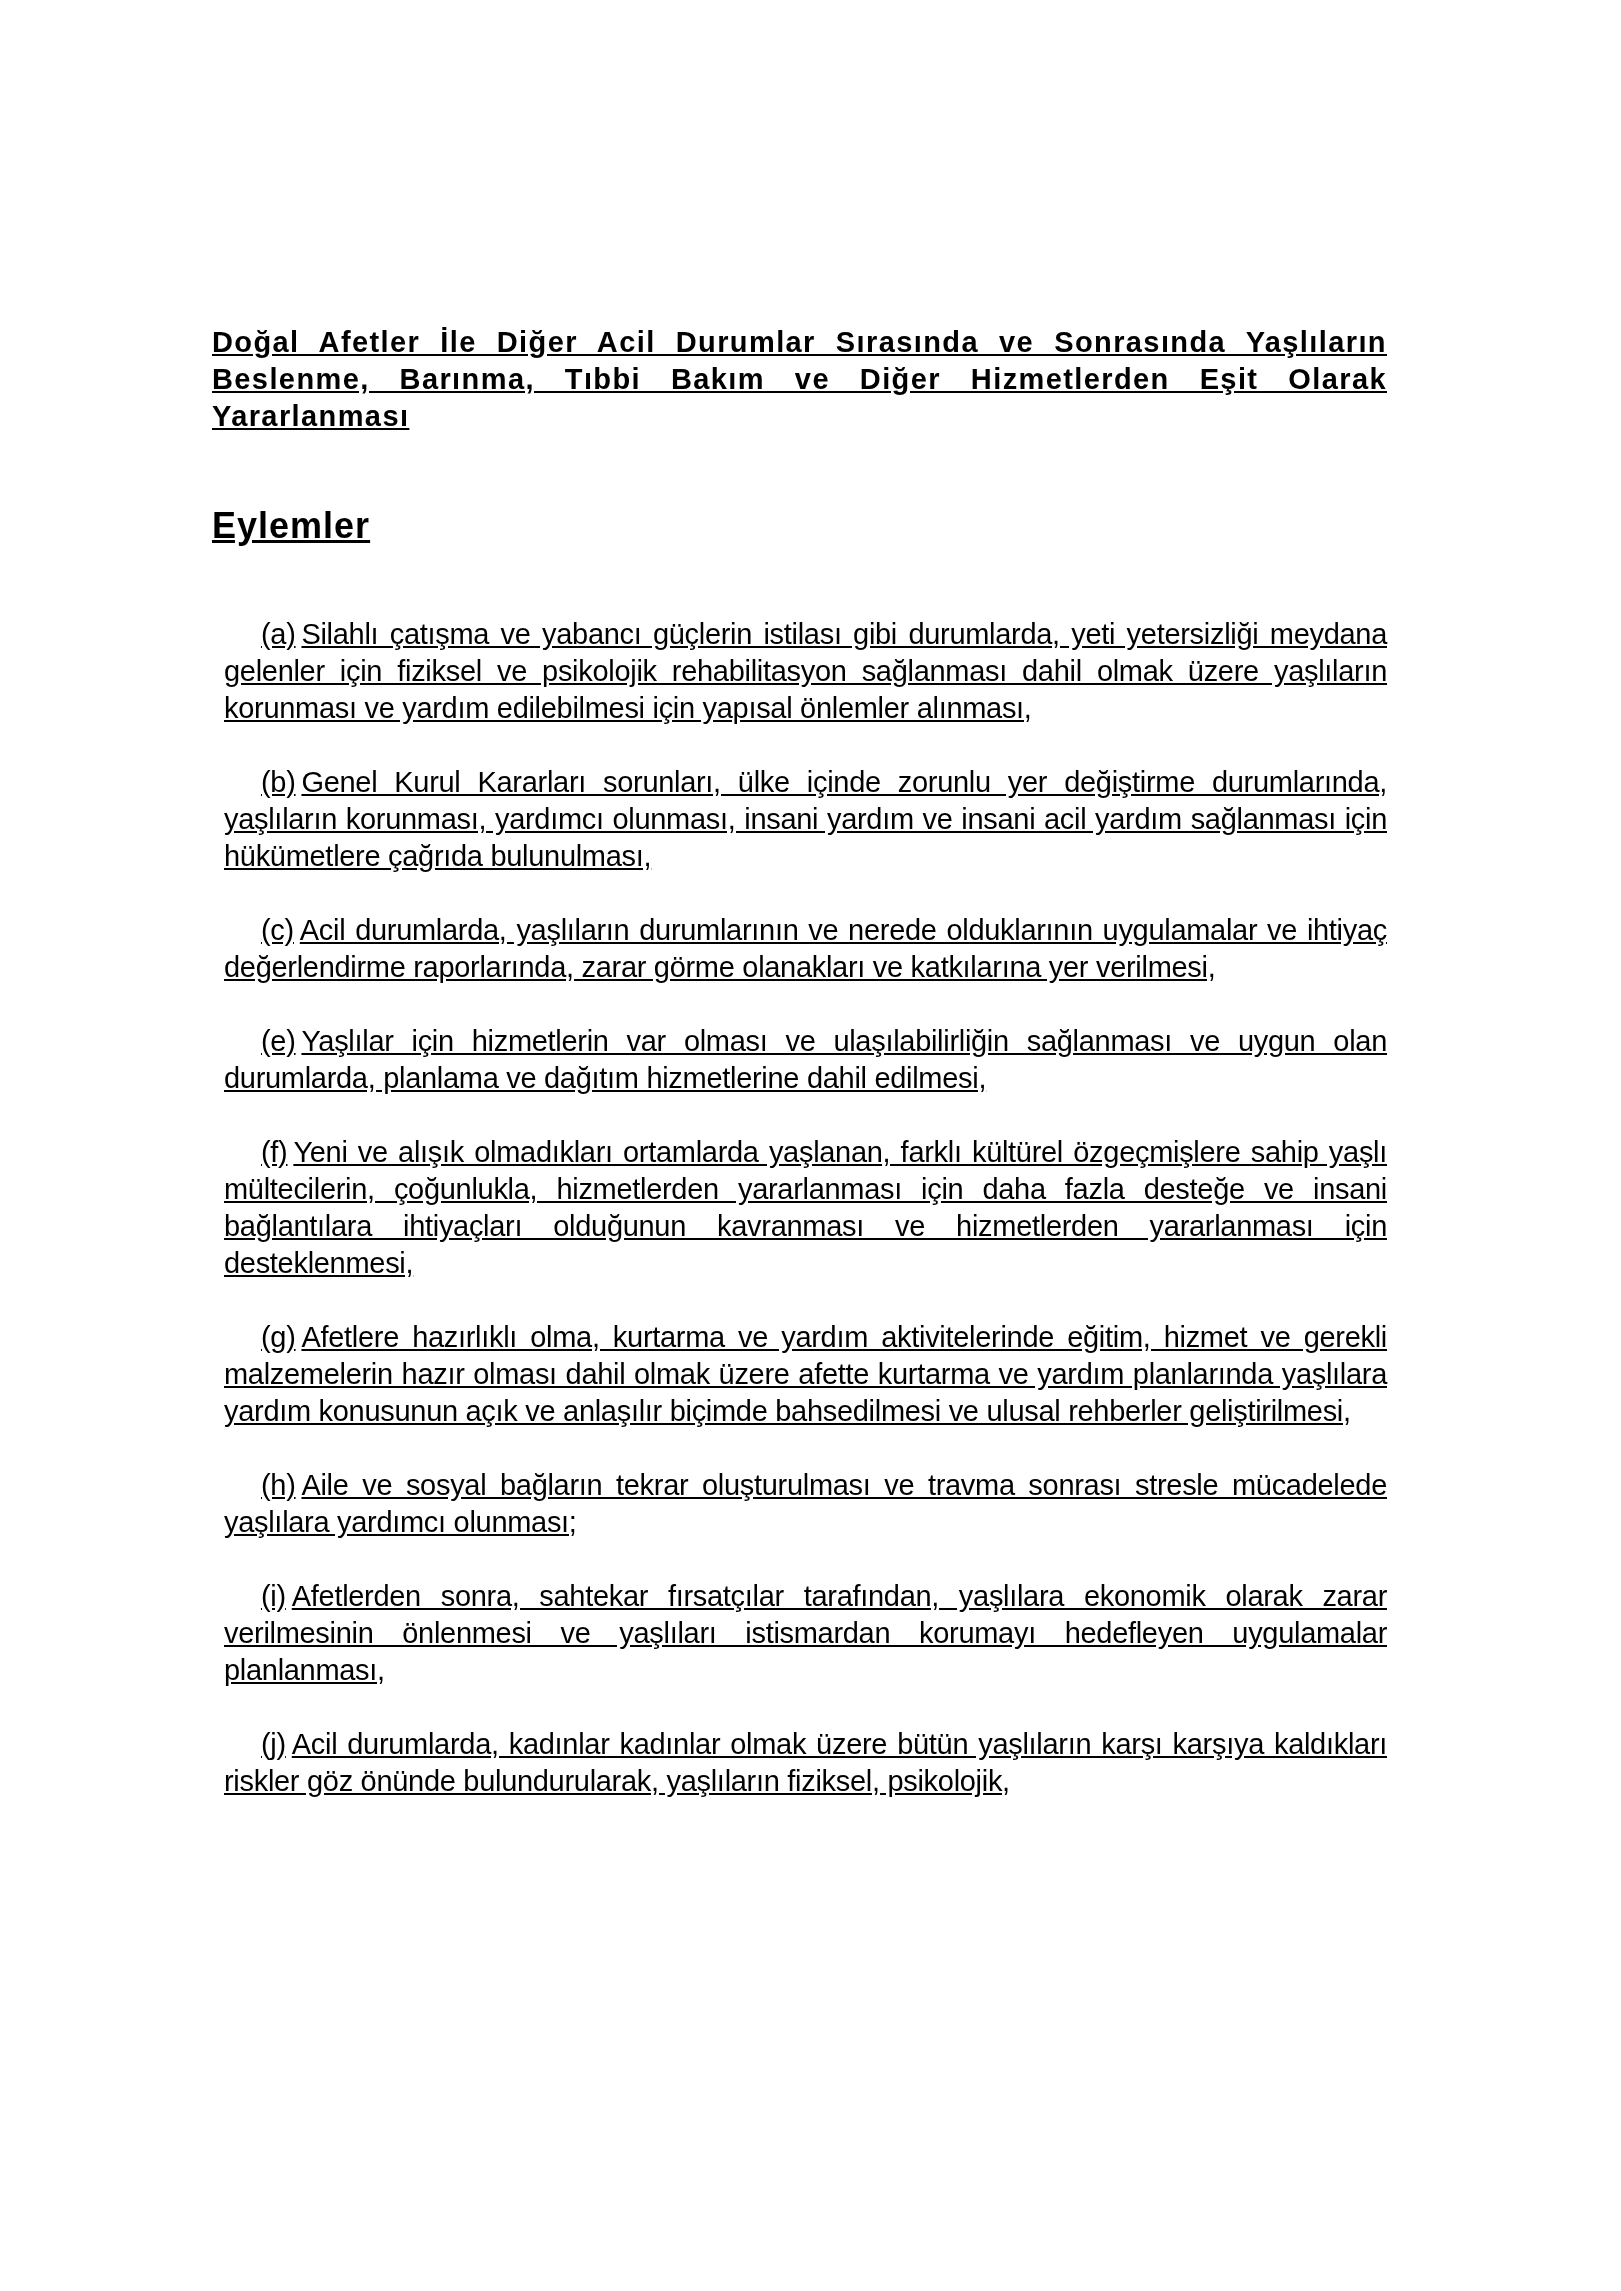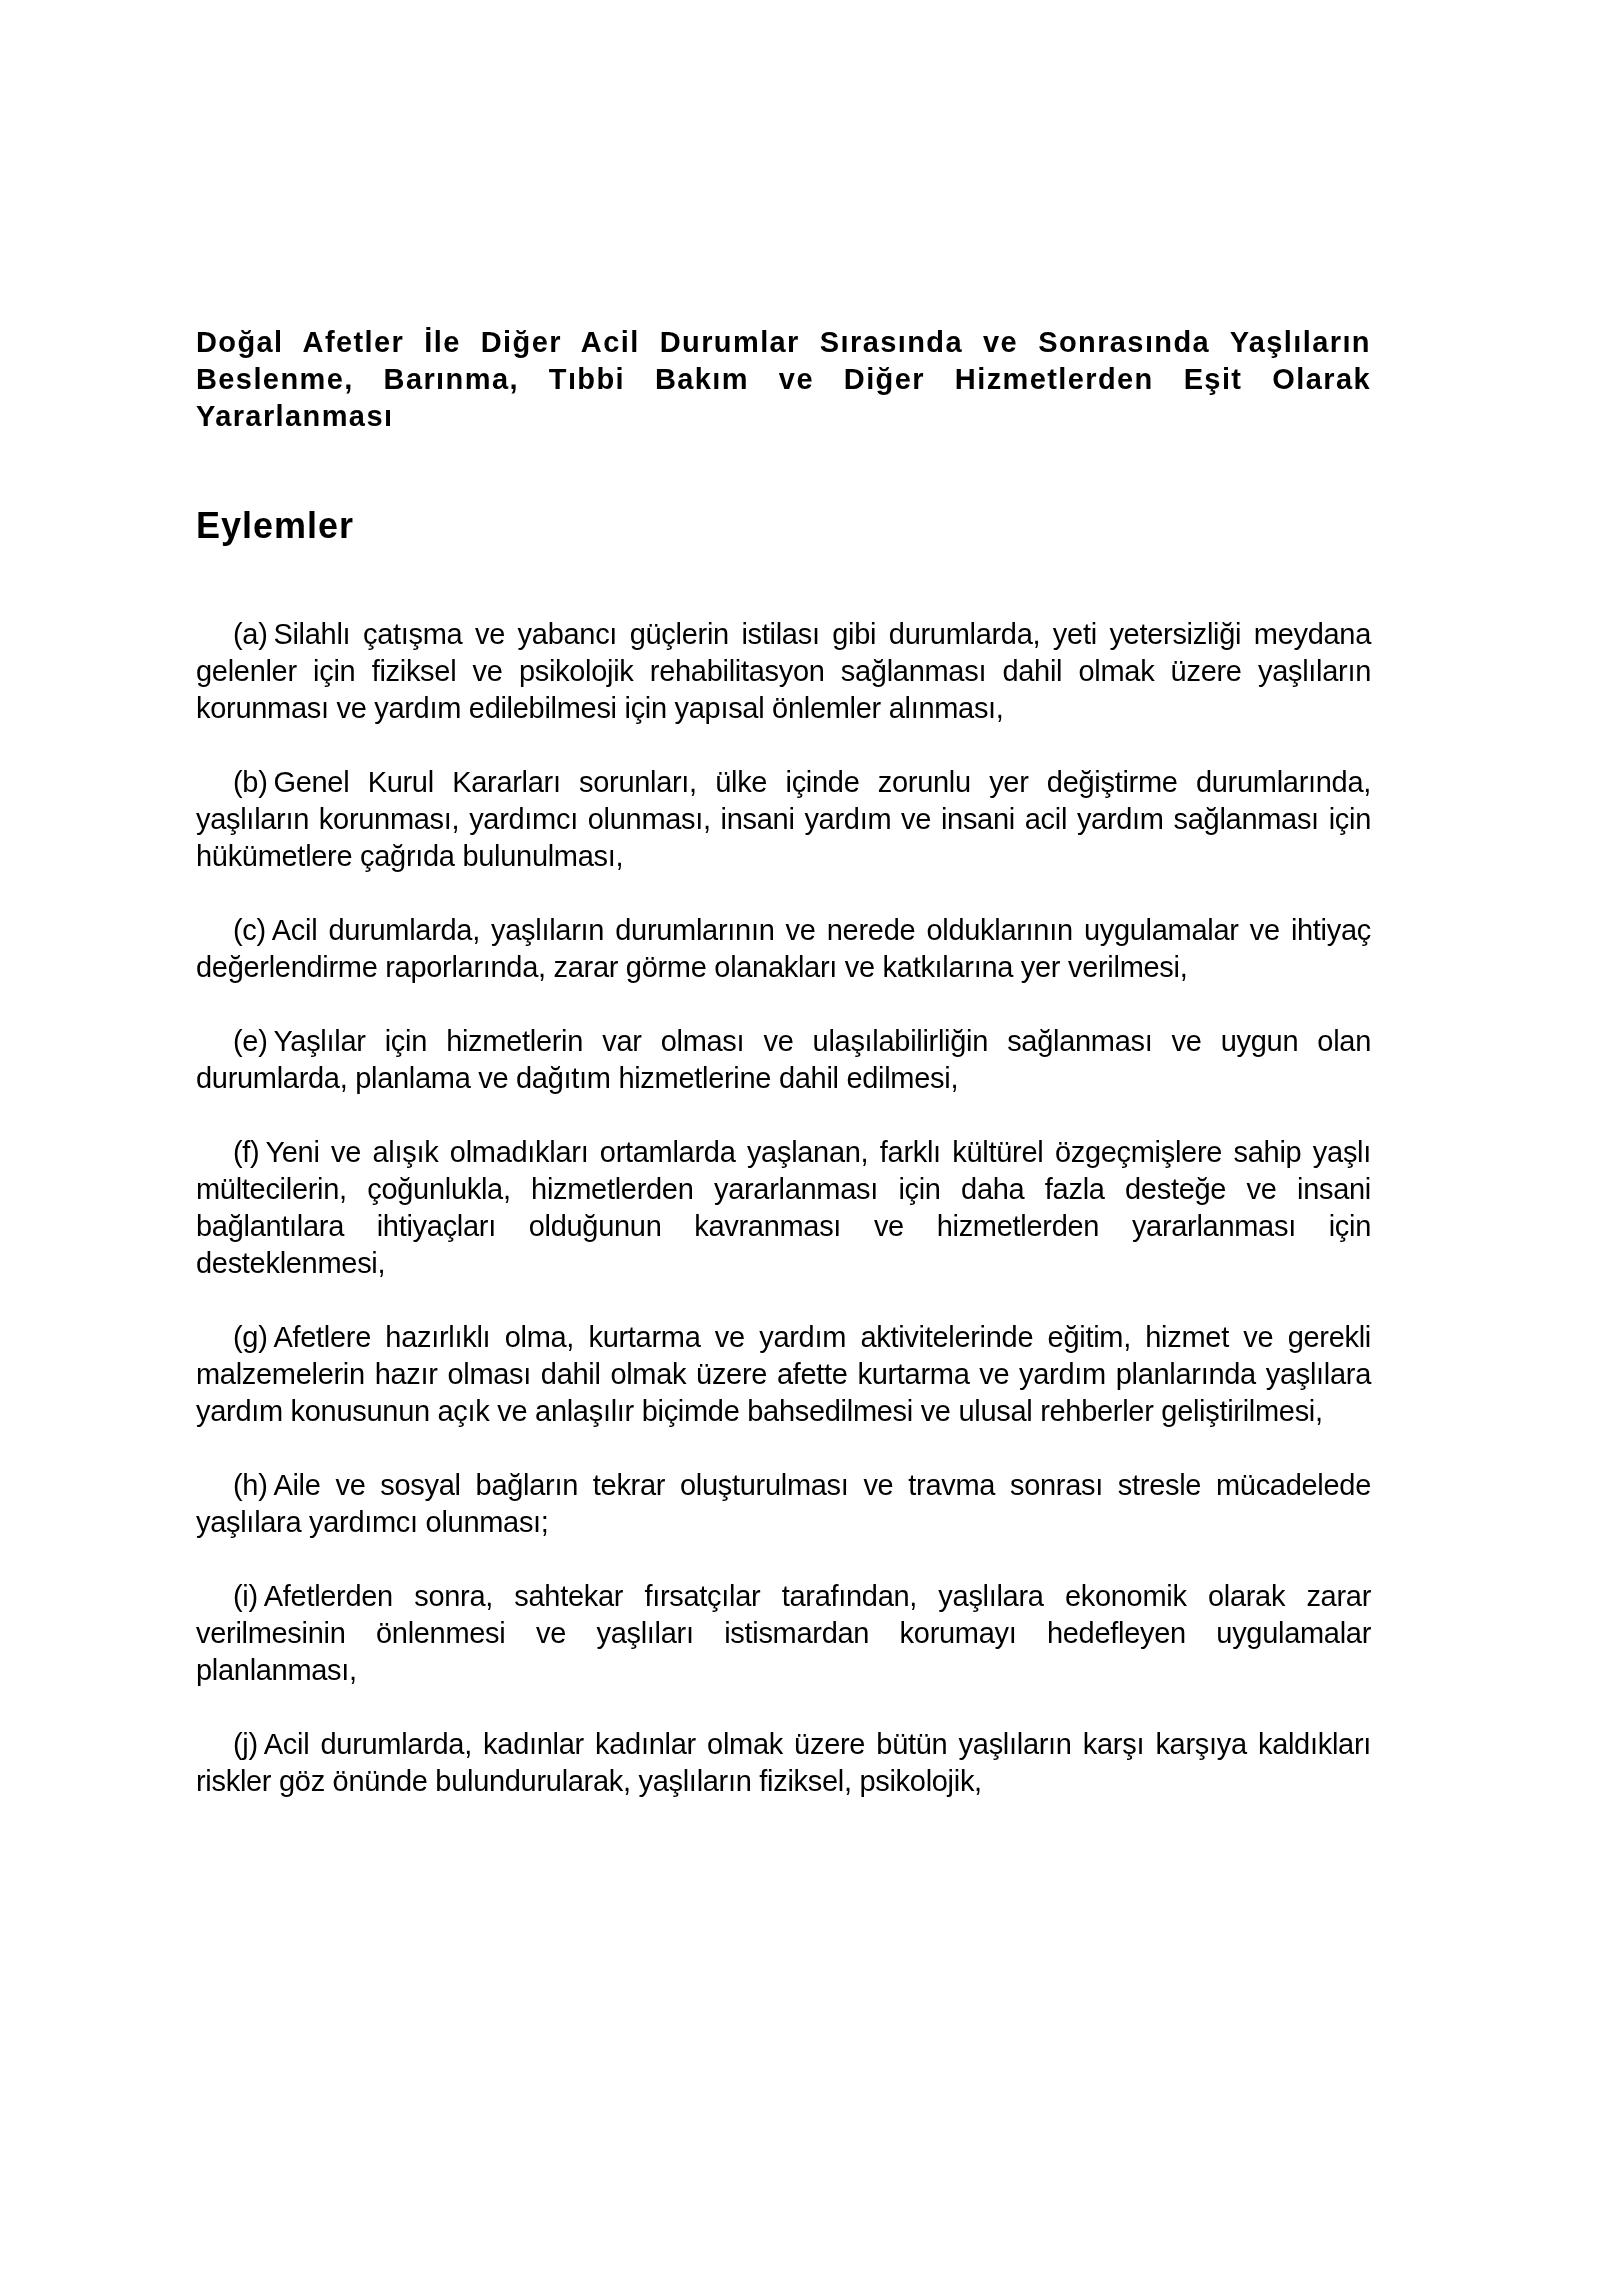--- a/index.html
+++ b/index.html
@@ -10,23 +10,24 @@
     body {
       width: 1621px;
       height: 2292px;
       position: relative;
       overflow: hidden;
       font-family: "Liberation Sans", sans-serif;
       color: #000000;
     }
     .page {
       position: absolute;
-      left: 196px;
+      left: 212px;
       top: 324px;
       width: 1175px;
+      text-decoration: underline;
     }
     .title {
       font-size: 29px;
       line-height: 37px;
       text-align: justify;
       text-align-last: left;
       letter-spacing: 1.4px;
       word-spacing: 3.9px;
       margin: 0;
     }
@@ -36,21 +37,21 @@
       margin: 72px 0 0 0;
       letter-spacing: 1px;
     }
     .actions {
       margin-top: 72px;
     }
     .para {
       font-size: 29px;
       line-height: 37px;
       text-align: justify;
-      margin: 0 0 37px 0;
+      margin: 0 0 37px 12px;
       text-indent: 37px;
       letter-spacing: -0.3px;
       transform-origin: left top;
     }
     .para .label {
       margin-right: 5.9px;
     }
   </style>
 </head>
 <body>

